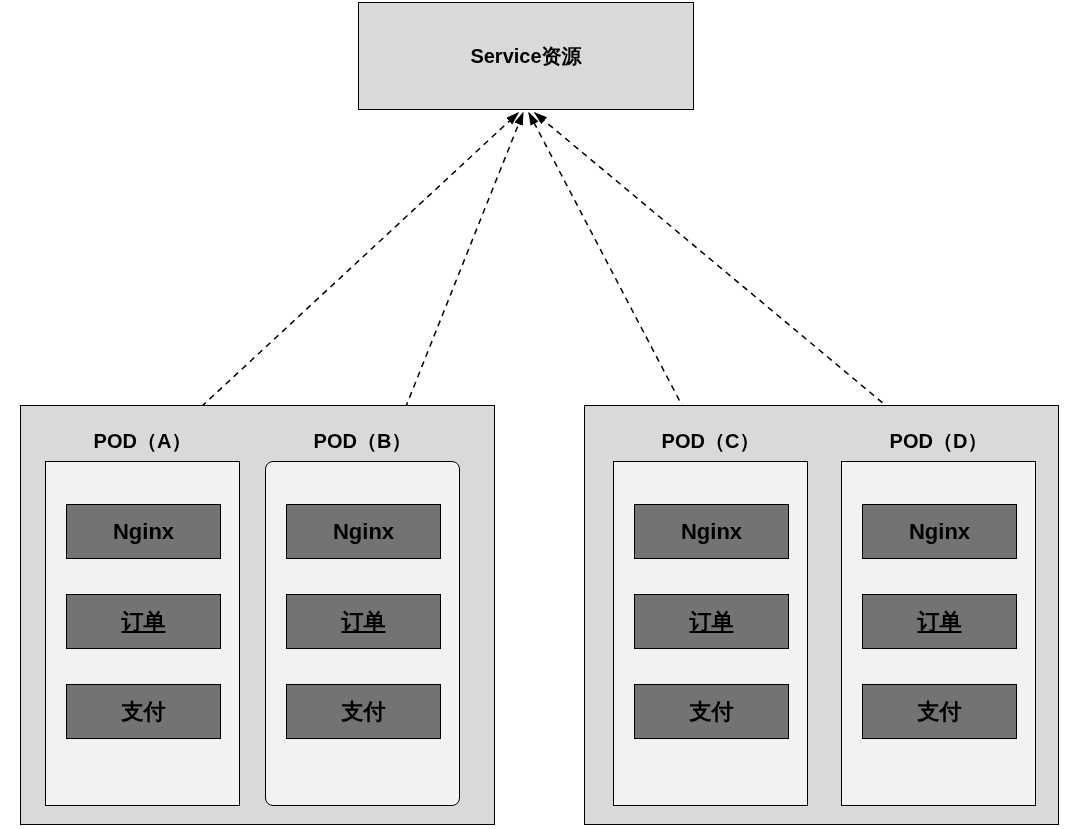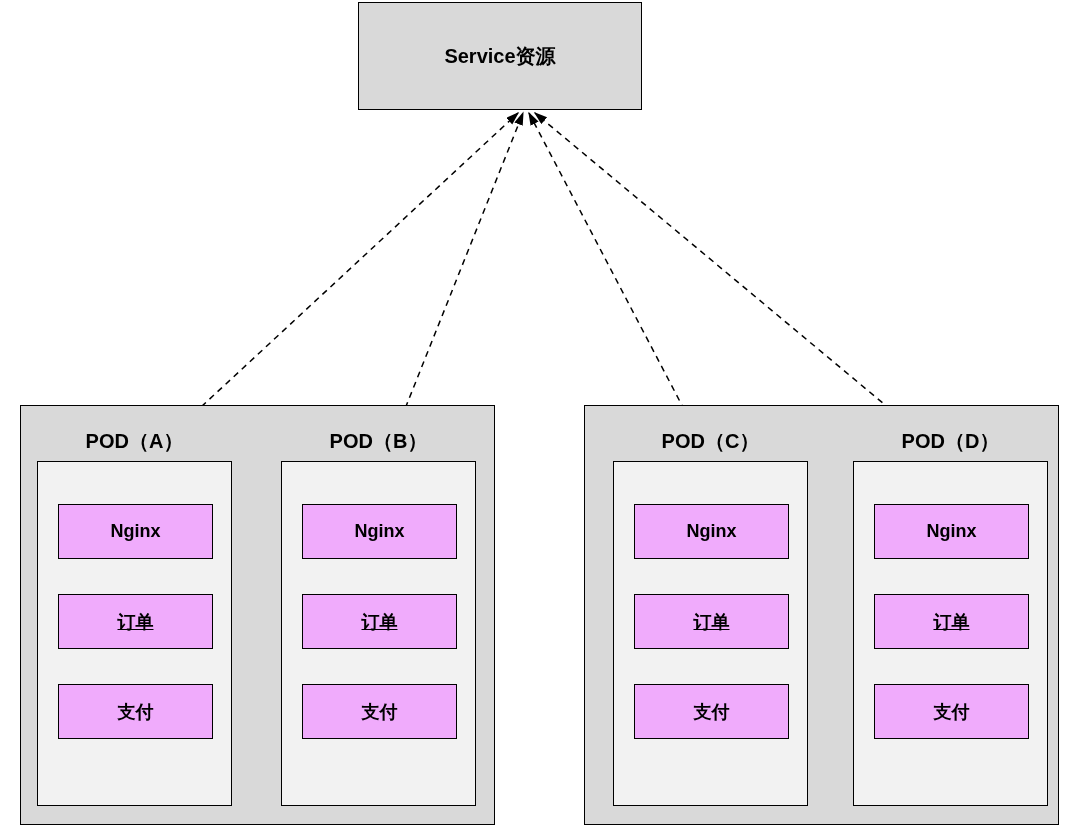--- a/index.html
+++ b/index.html
@@ -1,23 +1,23 @@
 <!DOCTYPE html>
 <html><head>
   <meta charset="utf-8">
   <style>
     * { margin: 0; padding: 0; box-sizing: border-box; }
     body { font-family: "Microsoft YaHei", Arial, sans-serif; background: #fff; position: relative; width: 1076px; height: 829px; }
-    .service-box { position: absolute; left: 358px; top: 2px; width: 284px; height: 108px; background: #d9d9d9; border: 1px solid #000; display: flex; flex-direction: column; align-items: center; justify-content: center; font-size: 20px; font-weight: bold; line-height: 1.5; }
+    .service-box { position: absolute; left: 358px; top: 2px; width: 336px; height: 108px; background: #d9d9d9; border: 1px solid #000; display: flex; flex-direction: column; align-items: center; justify-content: center; font-size: 20px; font-weight: bold; line-height: 1.5; }
     .group-box { position: absolute; width: 475px; height: 420px; background: #d9d9d9; border: 1px solid #000; top: 405px; }
     .group-left { left: 20px; }
     .group-right { left: 584px; }
     .pod-box { position: absolute; width: 195px; height: 345px; background: #f2f2f2; border: 1px solid #000; top: 55px; }
     .pod-title { position: absolute; top: -34px; left: 0; width: 100%; text-align: center; font-size: 20px; font-weight: bold; }
-    .item-box { position: absolute; width: 155px; height: 55px; background: #f0abfc; border: 1px solid #000; left: 20px; display: flex; align-items: center; justify-content: center; font-size: 18px; font-weight: bold; }
+    .item-box { position: absolute; width: 155px; height: 55px; background: #737373; border: 1px solid #000; left: 20px; display: flex; align-items: center; justify-content: center; font-size: 22px; font-weight: bold; }
     .item-1 { top: 42px; }
     .item-2 { top: 132px; text-decoration: underline; }
     .item-3 { top: 222px; }
     svg.lines { position: absolute; top: 0; left: 0; pointer-events: none; }
   </style>
 </head>
 <body>
 
 <div class="service-box">
   <div>Service资源</div>
@@ -29,40 +29,40 @@
       <path d="M0,0 L0,6 L9,3 z" fill="#000"></path>
     </marker>
   </defs>
   <line x1="145" y1="459" x2="518" y2="113" stroke="#000" stroke-width="1.5" stroke-dasharray="6,5" marker-end="url(#arrow)"></line>
   <line x1="385" y1="459" x2="523" y2="113" stroke="#000" stroke-width="1.5" stroke-dasharray="6,5" marker-end="url(#arrow)"></line>
   <line x1="710" y1="459" x2="529" y2="113" stroke="#000" stroke-width="1.5" stroke-dasharray="6,5" marker-end="url(#arrow)"></line>
   <line x1="950" y1="459" x2="535" y2="113" stroke="#000" stroke-width="1.5" stroke-dasharray="6,5" marker-end="url(#arrow)"></line>
 </svg>
 
 <div class="group-box group-left">
-  <div class="pod-box" style="left:16px;">
+  <div class="pod-box" style="left:24px;">
     <div class="pod-title">POD（A）</div>
     <div class="item-box item-1">Nginx</div>
     <div class="item-box item-2">订单</div>
     <div class="item-box item-3">支付</div>
   </div>
-  <div class="pod-box" style="left:260px;">
+  <div class="pod-box" style="left:244px;border-radius:8px;">
     <div class="pod-title">POD（B）</div>
     <div class="item-box item-1">Nginx</div>
     <div class="item-box item-2">订单</div>
     <div class="item-box item-3">支付</div>
   </div>
 </div>
 
 <div class="group-box group-right">
   <div class="pod-box" style="left:28px;">
     <div class="pod-title">POD（C）</div>
     <div class="item-box item-1">Nginx</div>
     <div class="item-box item-2">订单</div>
     <div class="item-box item-3">支付</div>
   </div>
-  <div class="pod-box" style="left:268px;">
+  <div class="pod-box" style="left:256px;">
     <div class="pod-title">POD（D）</div>
     <div class="item-box item-1">Nginx</div>
     <div class="item-box item-2">订单</div>
     <div class="item-box item-3">支付</div>
   </div>
 </div>
 
 </body></html>

